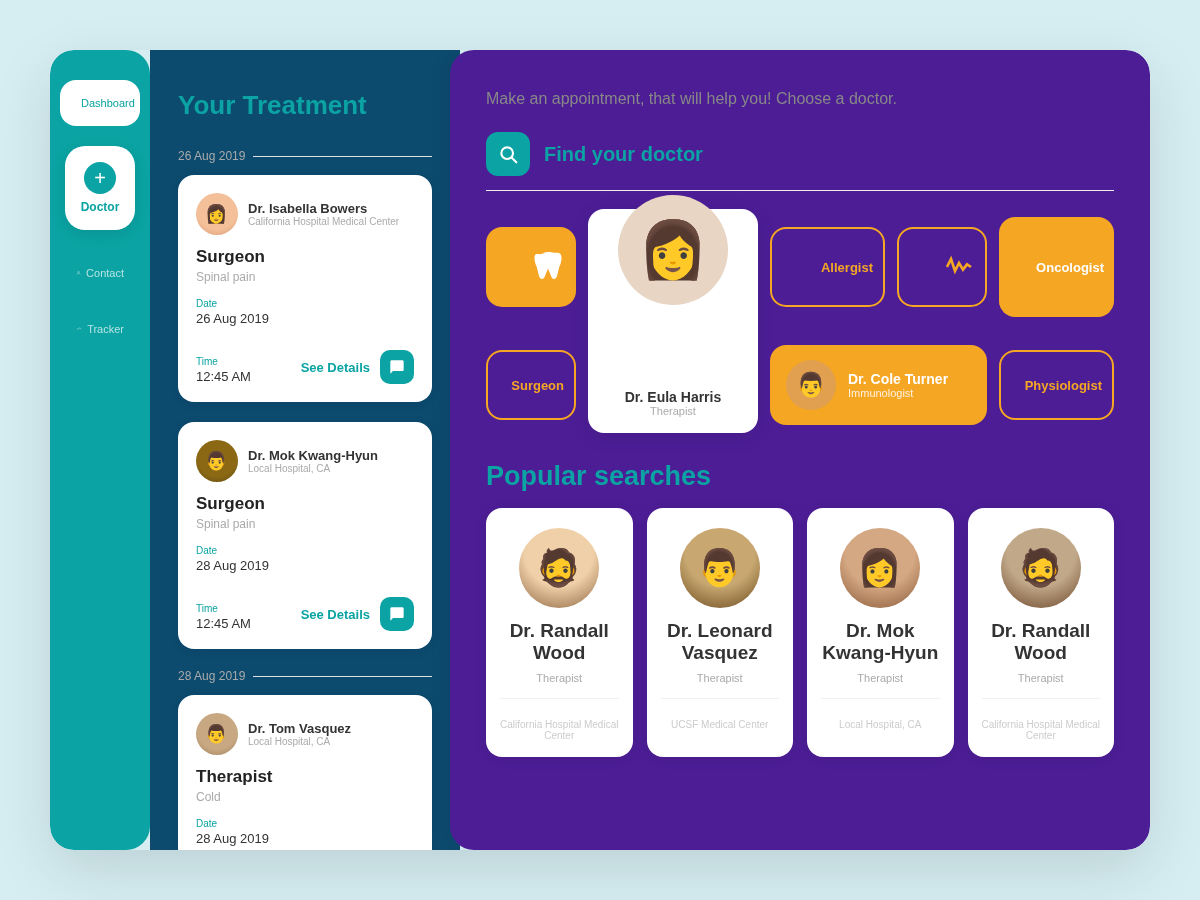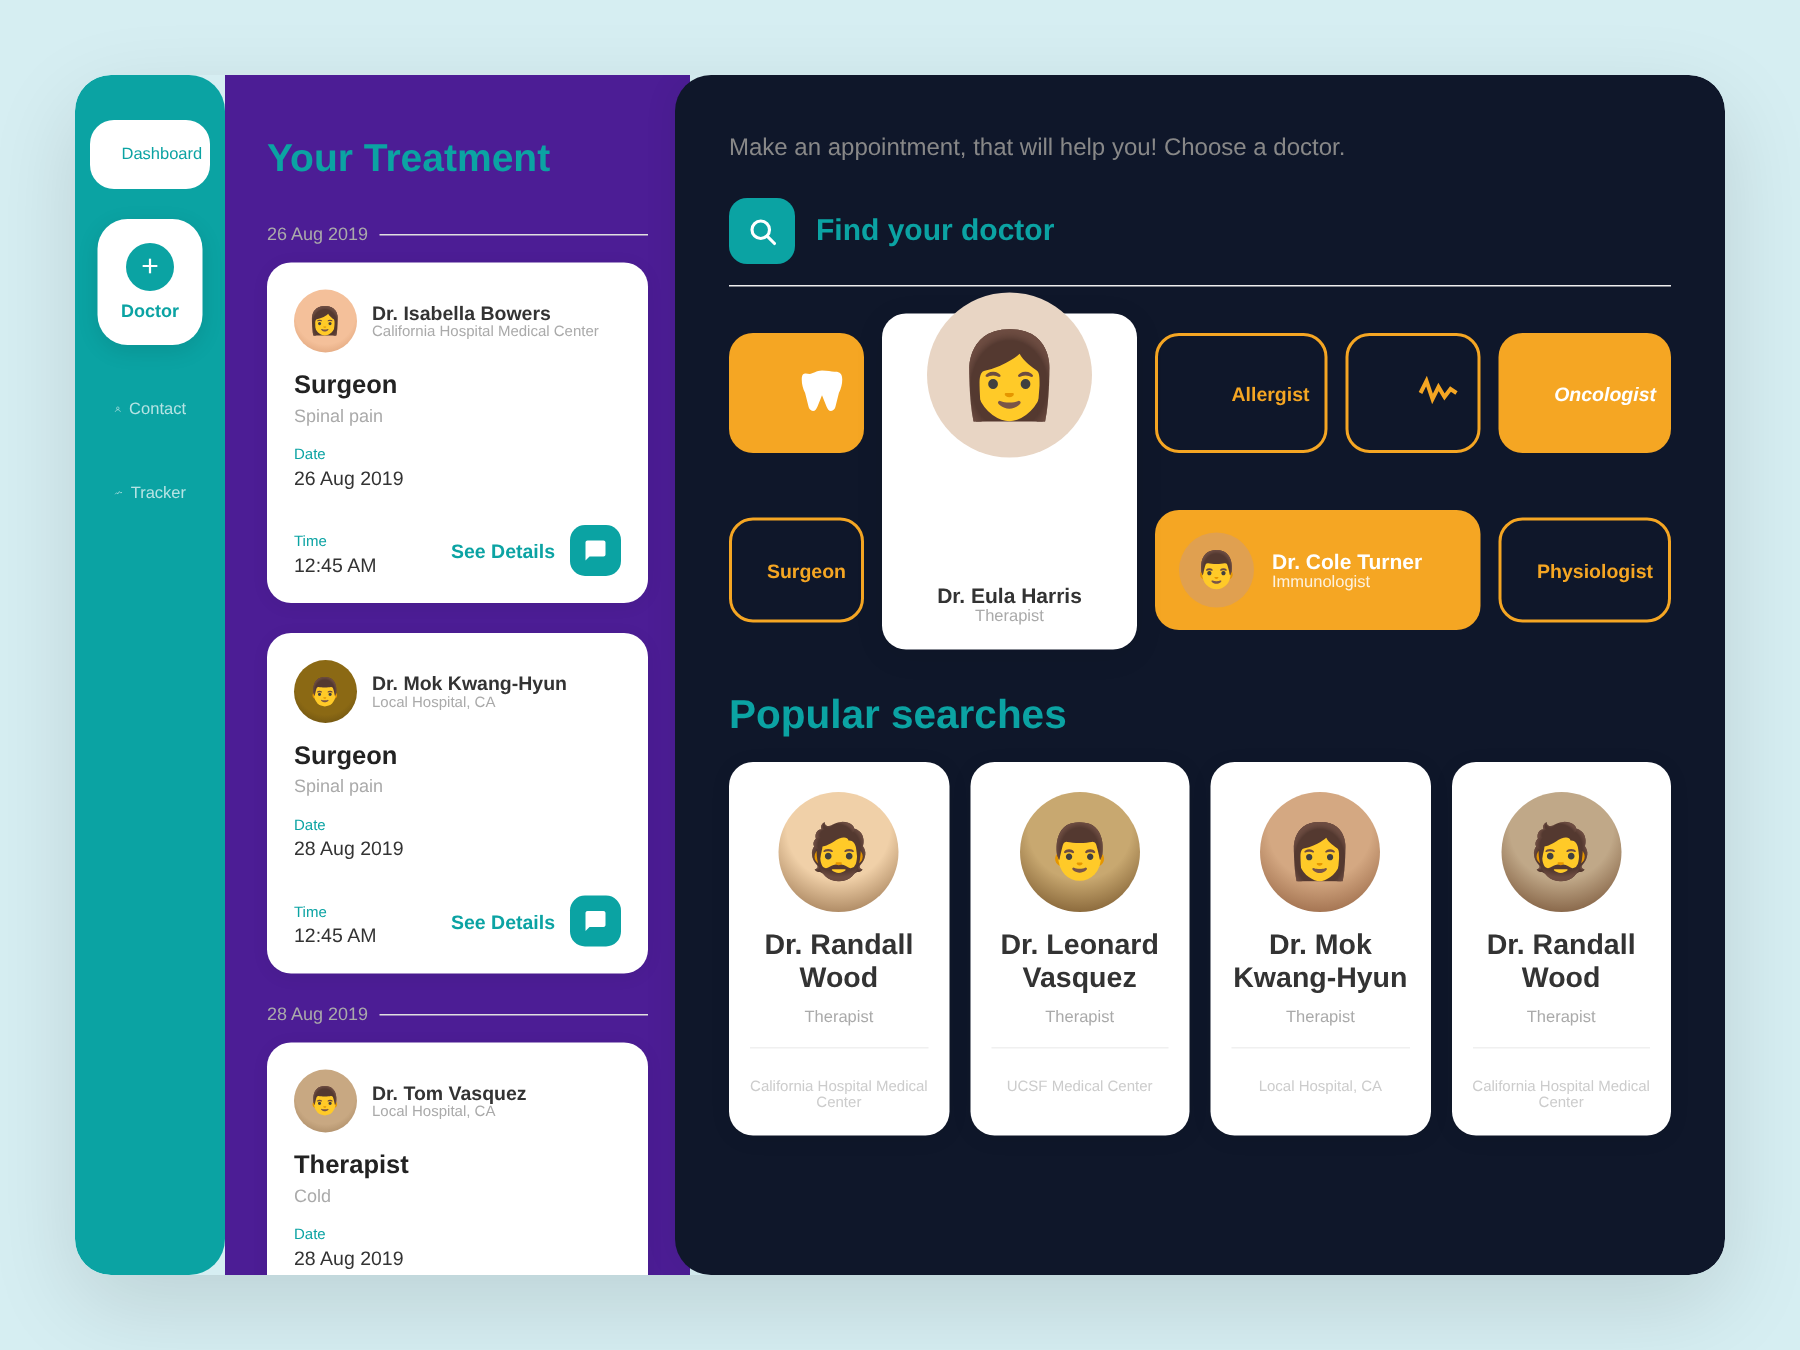--- a/index.html
+++ b/index.html
@@ -83,21 +83,21 @@
       align-items: center;
       justify-content: center;
       color: white;
       font-size: 20px;
       font-weight: 300;
     }
 
     
     .left-panel {
       width: 310px;
-      background: #4c1d95;
+      background: #0c4a6e;
       padding: 40px 28px;
       overflow-y: auto;
       border-radius: 0;
     }
     .left-panel::-webkit-scrollbar { display: none; }
     .panel-title {
       font-size: 26px;
       font-weight: 700;
       color: #0ba3a3;
       margin-bottom: 28px;
@@ -206,21 +206,21 @@
     }
     .chat-btn svg {
       width: 16px;
       height: 16px;
       fill: white;
     }
 
     
     .right-panel {
       flex: 1;
-      background: #0f172a;
+      background: #4c1d95;
       border-radius: 24px;
       margin-left: -10px;
       padding: 40px 36px;
       overflow-y: auto;
       box-shadow: -4px 0 20px rgba(0,0,0,0.05);
     }
     .right-panel::-webkit-scrollbar { display: none; }
     .tagline {
       font-size: 16px;
       color: #888;
@@ -530,21 +530,21 @@
       <div class="cat-btn" style="grid-row:1; grid-column:3; height:80px;">
         <span>Allergist</span>
       </div>
 
       <div class="cat-btn" style="grid-row:1; grid-column:4; height:80px;">
         <svg viewBox="0 0 24 24" style="width:32px;height:32px;fill:none;stroke:#f5a623;stroke-width:2;">
           <polyline points="3,12 6,6 9,15 12,9 15,14 18,10 21,12"></polyline>
         </svg>
       </div>
 
-      <div class="cat-btn filled" style="grid-row:1; grid-column:5; height:80px;font-style:italic;">
+      <div class="cat-btn filled" style="grid-row:1; grid-column:5; height:100px;">
         <span>Oncologist</span>
       </div>
 
       <div class="cat-btn" style="grid-row:2; grid-column:1; height:70px;">
         <span>Surgeon</span>
       </div>
 
       <div style="grid-row:2; grid-column:3/5; background:#f5a623; border-radius:16px; display:flex; align-items:center; gap:12px; padding:14px 16px; cursor:pointer; height:80px;">
         <div style="width:50px;height:50px;border-radius:50%;background:#e0a050;overflow:hidden;display:flex;align-items:center;justify-content:center;font-size:24px;flex-shrink:0;">👨</div>
         <div>

